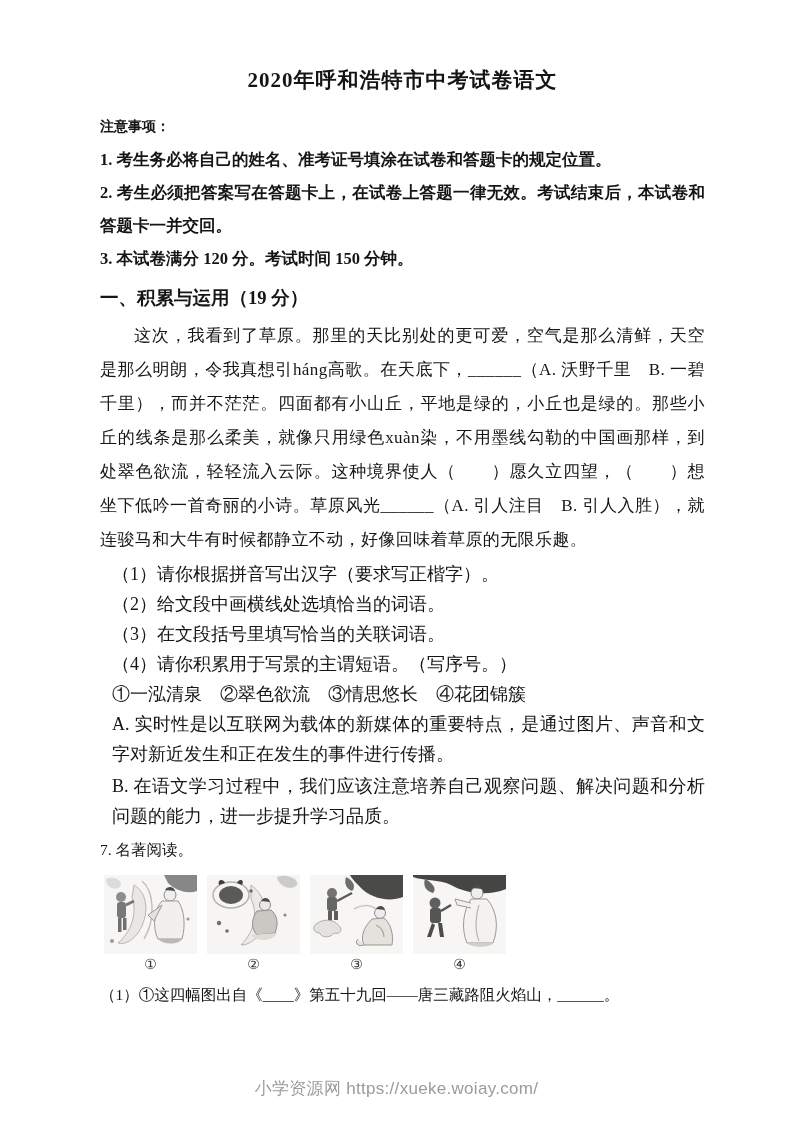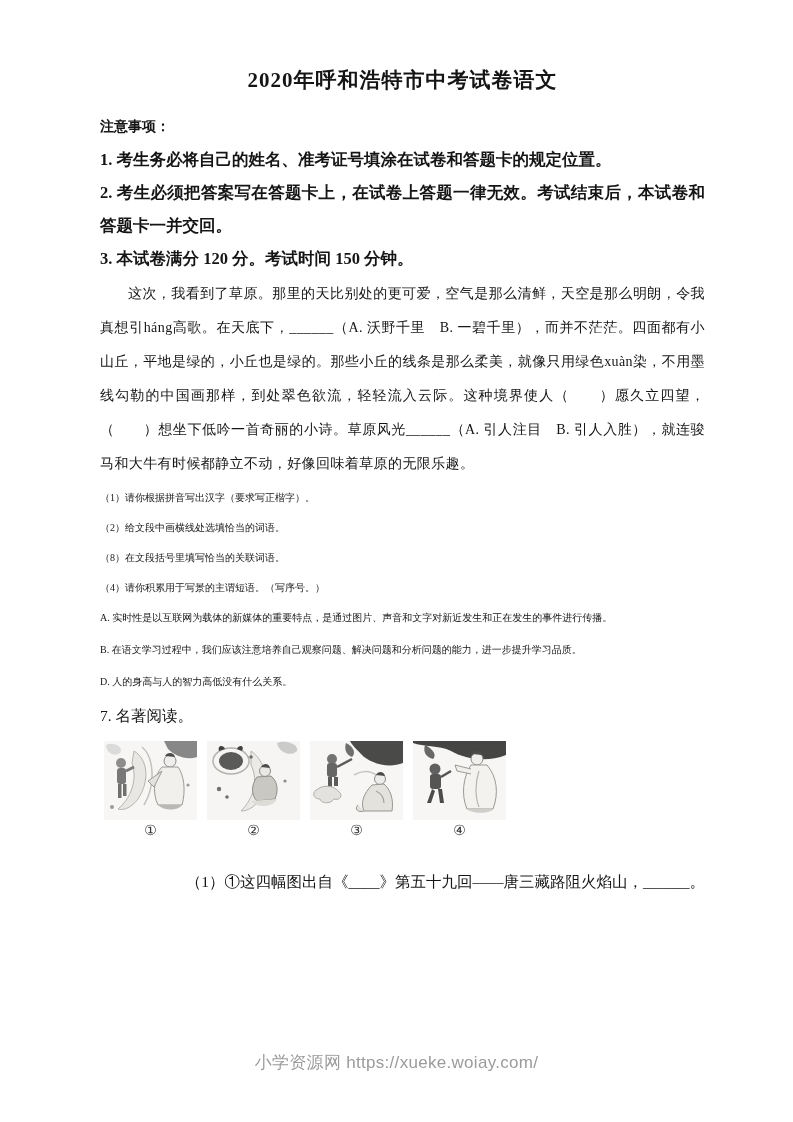--- a/index.html
+++ b/index.html
@@ -38,31 +38,32 @@
     line-height:30px;
     margin-top:8px;
     margin-bottom:6px;
   }
   .q-lead {
     font-size:15.5px;
     line-height:30px;
     margin-top:4px;
   }
   .passage {
-    font-size:14px;
+    font-size:17px;
     line-height:34px;
     text-indent:2em;
     text-align:justify;
     letter-spacing:0.4px;
     margin:2px 0 2px 0;
   }
   .sub-q, .phrase-line, .option-line {
-    font-size:10px;
+    font-size:18px;
     line-height:30px;
     text-align:justify;
+    margin-left:12px;
   }
   .option-line { margin-bottom:2px; }
   .illustration-row {
     display:flex;
     gap:10px;
     margin-top:10px;
     margin-left:4px;
   }
   .illustration-cell { width:93px; }
   .illustration-frame {
@@ -78,27 +79,26 @@
   }
   .caption-cell {
     width:93px;
     text-align:center;
     font-size:14px;
     color:#333;
   }
   .q3-subq {
     font-size:15.5px;
     line-height:30px;
-    margin-top:28px;
-    text-align:right;
+    margin-top:7px;
   }
   .page-footer {
     position:absolute;
     left:0; right:0;
-    bottom:48px;
+    bottom:22px;
     text-align:center;
     font-family:"Liberation Sans", sans-serif;
     font-size:17px;
     color:#9b9b9b;
     letter-spacing:0.3px;
   }
   .page-footer a {
     color:#9b9b9b;
     text-decoration:none;
   }
@@ -110,33 +110,34 @@
 
   <h1 class="doc-title">2020年呼和浩特市中考试卷语文</h1>
 
   <div>
     <p class="notice-heading">注意事项：</p>
     <p class="notice-item">1. 考生务必将自己的姓名、准考证号填涂在试卷和答题卡的规定位置。</p>
     <p class="notice-item">2. 考生必须把答案写在答题卡上，在试卷上答题一律无效。考试结束后，本试卷和答题卡一并交回。</p>
     <p class="notice-item">3. 本试卷满分 120 分。考试时间 150 分钟。</p>
   </div>
 
+  <h2 class="section-heading">一、积累与运用（19 分）</h2>
 
   <div>
     <p class="passage">这次，我看到了草原。那里的天比别处的更可爱，空气是那么清鲜，天空是那么明朗，令我真想引háng高歌。在天底下，______（A. 沃野千里　B. 一碧千里），而并不茫茫。四面都有小山丘，平地是绿的，小丘也是绿的。那些小丘的线条是那么柔美，就像只用绿色xuàn染，不用墨线勾勒的中国画那样，到处翠色欲流，轻轻流入云际。这种境界使人（　　）愿久立四望，（　　）想坐下低吟一首奇丽的小诗。草原风光______（A. 引人注目　B. 引人入胜），就连骏马和大牛有时候都静立不动，好像回味着草原的无限乐趣。</p>
     <p class="sub-q">（1）请你根据拼音写出汉字（要求写正楷字）。</p>
     <p class="sub-q">（2）给文段中画横线处选填恰当的词语。</p>
-    <p class="sub-q">（8）在文段括号里填写恰当的关联词语。</p>
+    <p class="sub-q">（3）在文段括号里填写恰当的关联词语。</p>
     <p class="sub-q">（4）请你积累用于写景的主谓短语。（写序号。）</p>
+    <p class="phrase-line">①一泓清泉　②翠色欲流　③情思悠长　④花团锦簇</p>
   </div>
 
   <div>
     <p class="option-line">A.  实时性是以互联网为载体的新媒体的重要特点，是通过图片、声音和文字对新近发生和正在发生的事件进行传播。</p>
     <p class="option-line">B.  在语文学习过程中，我们应该注意培养自己观察问题、解决问题和分析问题的能力，进一步提升学习品质。</p>
-    <p class="option-line">D.  人的身高与人的智力高低没有什么关系。</p>
   </div>
 
   <div>
     <p class="q-lead">7. 名著阅读。</p>
 
     <div class="illustration-row">
       <div class="illustration-cell">
         <div class="illustration-frame">
           <svg width="93" height="79" viewBox="0 0 93 79" xmlns="http://www.w3.org/2000/svg">
             <rect width="93" height="79" fill="#f7f6f4"></rect>

